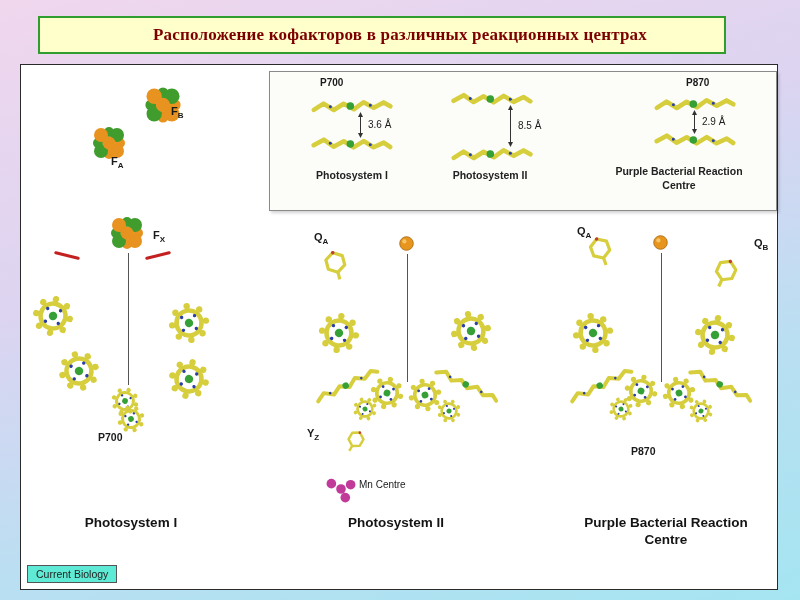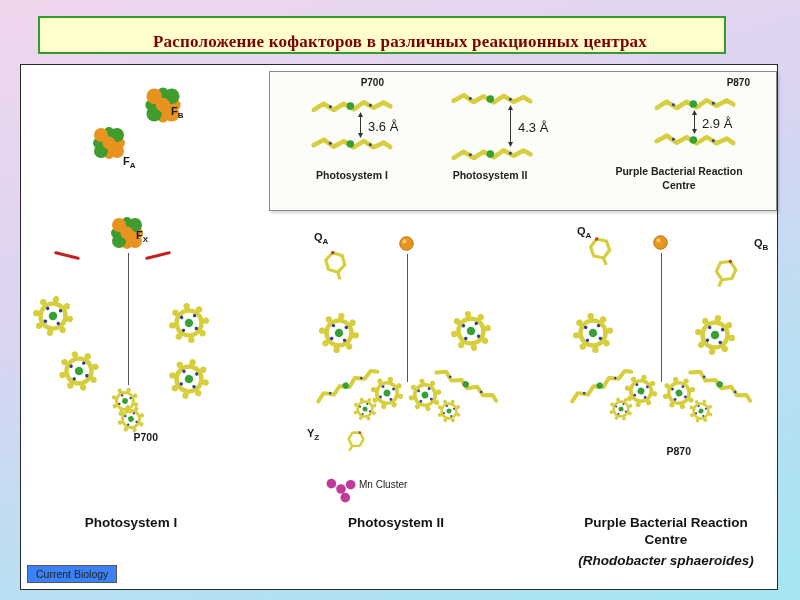--- a/index.html
+++ b/index.html
@@ -2,41 +2,41 @@
 <html><head>
 <meta charset="utf-8">
 <style>
   * { margin:0; padding:0; box-sizing:border-box; }
   html,body { width:800px; height:600px; }
   body { font-family:"Liberation Sans", sans-serif; }
   .slide { position:relative; width:800px; height:600px; overflow:hidden;
            background:linear-gradient(163deg,#f0d7ee 0%,#dcd4f1 38%,#b9dff2 70%,#a5e5f1 100%); }
   .title-banner { position:absolute; left:38px; top:16px; width:688px; height:38px;
                   background:#ffffcb; border:2px solid #2f9e2f;
-                  display:flex; align-items:flex-end; justify-content:center;padding-left:36px; }
+                  display:flex; align-items:center; justify-content:center;padding-left:36px; }
   .title-banner .t { font-family:"Liberation Serif", serif; font-weight:bold;
                      font-size:17px; color:#7d0000; letter-spacing:.2px; }
   .figure { position:absolute; left:20px; top:64px; width:758px; height:526px;
             background:#ffffff; border:1px solid #2a2a2a; }
   .inset { position:absolute; left:248px; top:6px; width:508px; height:140px;
            background:#fcfcf9; border:1px solid #8a8a8a; box-shadow:2px 2px 3px rgba(0,0,0,.18); }
   .lbl { position:absolute; color:#1a1a1a; white-space:nowrap; }
-  .c { text-align:right; }
+  .c { text-align:left; }
   .b { font-weight:bold; }
   .f10 { font-size:10px; } .f105 { font-size:10.5px; }
   .slab { position:absolute; font-size:11px; font-weight:bold; color:#1a1a1a; }
   .slab sub { font-size:8px; }
-  .dist { position:absolute; font-size:13px; color:#1a1a1a;text-align:center; }
+  .dist { position:absolute; font-size:10px; color:#1a1a1a;text-align:center; }
   .cap { position:absolute; font-weight:bold; font-size:13.5px; color:#141414; text-align:center; }
   .cap.i { font-style:italic; }
   .icap { position:absolute; font-weight:bold; font-size:10.5px; color:#222; text-align:center; }
   .mol { position:absolute; overflow:visible; transform-origin:center; }
   .vline { position:absolute; width:1px; background:#555; }
   .redline { position:absolute; height:3px; background:#c32020; border-radius:2px; }
-  .footerbox { position:absolute; left:6px; top:500px; background:#3b82f6;
+  .footerbox { position:absolute; left:6px; top:500px; background:#5eead4;
                border:1px solid #555; padding:2px 8px; font-size:10.5px; color:#222; }
 </style>
 </head>
 <body>
 
 <svg width="0" height="0" style="position:absolute">
   <defs>
     <g id="porphyrin">
       <circle r="12.5" fill="none" stroke="#d6ce3c" stroke-width="4.5"></circle>
       <g fill="#d6ce3c">
@@ -121,21 +121,21 @@
           <use href="#chl-edge"></use>
         </svg>
       <svg class="mol" style="left:174px;top:72px;transform:rotate(-2deg)" width="96" height="20" viewBox="-50 -12 100 24">
           <use href="#chl-edge"></use>
         </svg>
       <svg class="mol" style="left:236px;top:33px" width="9" height="42" viewBox="0 0 9 42">
         <line x1="4.5" y1="2" x2="4.5" y2="40" stroke="#333" stroke-width="1"></line>
         <path d="M4.5,0 L2,5 L7,5 Z" fill="#333"></path>
           <path d="M4.5,42 L2,37 L7,37 Z" fill="#333"></path>
       </svg>
-      <span class="dist" style="left:248px;top:48px">4.3 Å</span>
+      <span class="dist" style="left:248px;top:48px">8.5 Å</span>
 
       <svg class="mol" style="left:377px;top:22px;transform:rotate(-2deg)" width="96" height="20" viewBox="-50 -12 100 24">
           <use href="#chl-edge"></use>
         </svg>
       <svg class="mol" style="left:377px;top:58px;transform:rotate(2deg)" width="96" height="20" viewBox="-50 -12 100 24">
           <use href="#chl-edge"></use>
         </svg>
       <svg class="mol" style="left:420px;top:38px" width="9" height="24" viewBox="0 0 9 24">
         <line x1="4.5" y1="2" x2="4.5" y2="22" stroke="#333" stroke-width="1"></line>
         <path d="M4.5,0 L2,5 L7,5 Z" fill="#333"></path>
@@ -150,26 +150,26 @@
     </div>
 
     <svg class="mol" style="left:120px;top:18px" width="44" height="44" viewBox="-20 -20 40 40">
         <use href="#fes"></use>
       </svg>
     <span class="slab" style="left:150px;top:40px"><span>F</span><sub>B</sub></span>
 
     <svg class="mol" style="left:68px;top:58px" width="40" height="40" viewBox="-20 -20 40 40">
         <use href="#fes"></use>
       </svg>
-    <span class="slab" style="left:102px;top:90px"><span>F</span><sub>A</sub></span>
+    <span class="slab" style="left:90px;top:90px"><span>F</span><sub>A</sub></span>
 
     <svg class="mol" style="left:86px;top:148px" width="40" height="40" viewBox="-20 -20 40 40">
         <use href="#fes"></use>
       </svg>
-    <span class="slab" style="left:115px;top:164px"><span>F</span><sub>X</sub></span>
+    <span class="slab" style="left:132px;top:164px"><span>F</span><sub>X</sub></span>
 
     <div class="redline" style="left:33px;top:189px;width:26px;transform:rotate(14deg)"></div>
     <div class="redline" style="left:124px;top:189px;width:26px;transform:rotate(-14deg)"></div>
 
     <div class="vline" style="left:107px;top:188px;height:132px"></div>
 
     <svg class="mol" style="left:10px;top:229px;transform:rotate(10deg)" width="44" height="44" viewBox="-22 -22 44 44">
         <use href="#porphyrin"></use>
       </svg>
     <svg class="mol" style="left:146px;top:236px;transform:rotate(-8deg)" width="44" height="44" viewBox="-22 -22 44 44">
@@ -229,21 +229,21 @@
       </svg>
 
     <span class="slab" style="left:286px;top:362px"><span>Y</span><sub>Z</sub></span>
     <svg class="mol" style="left:324px;top:363px;transform:rotate(30deg)" width="20" height="26" viewBox="-12 -16 24 32">
         <use href="#quinone"></use>
       </svg>
 
     <svg class="mol" style="left:305px;top:411px" width="30" height="26" viewBox="-14 -12 28 24">
         <use href="#mncluster"></use>
       </svg>
-    <span class="lbl f10" style="left:338px;top:414px">Mn Cluster</span>
+    <span class="lbl f10" style="left:338px;top:414px">Mn Centre</span>
 
     <span class="cap" style="left:280px;top:450px;width:190px">Photosystem II</span>
 
     <span class="slab" style="left:556px;top:160px"><span>Q</span><sub>A</sub></span>
     <svg class="mol" style="left:567px;top:169px;transform:rotate(-20deg)" width="26" height="34" viewBox="-12 -16 24 32">
         <use href="#quinone"></use>
       </svg>
 
     <svg class="mol" style="left:631px;top:169px" width="17" height="17" viewBox="-10 -10 20 20">
         <use href="#sphere"></use>
@@ -279,17 +279,16 @@
         <use href="#porphyrin"></use>
       </svg>
     <svg class="mol" style="left:667px;top:333px;transform:rotate(20deg)" width="26" height="26" viewBox="-22 -22 44 44">
         <use href="#porphyrin"></use>
       </svg>
 
     <span class="lbl b f105 c" style="left:610px;top:380px;width:60px">P870</span>
 
     <span class="cap" style="left:528px;top:450px;width:234px">Purple Bacterial Reaction</span>
     <span class="cap" style="left:528px;top:467px;width:234px">Centre</span>
-    <span class="cap i" style="left:528px;top:488px;width:234px">(Rhodobacter sphaeroides)</span>
 
     <span class="footerbox">Current Biology</span>
   </div>
 </div>
 
 </body></html>

